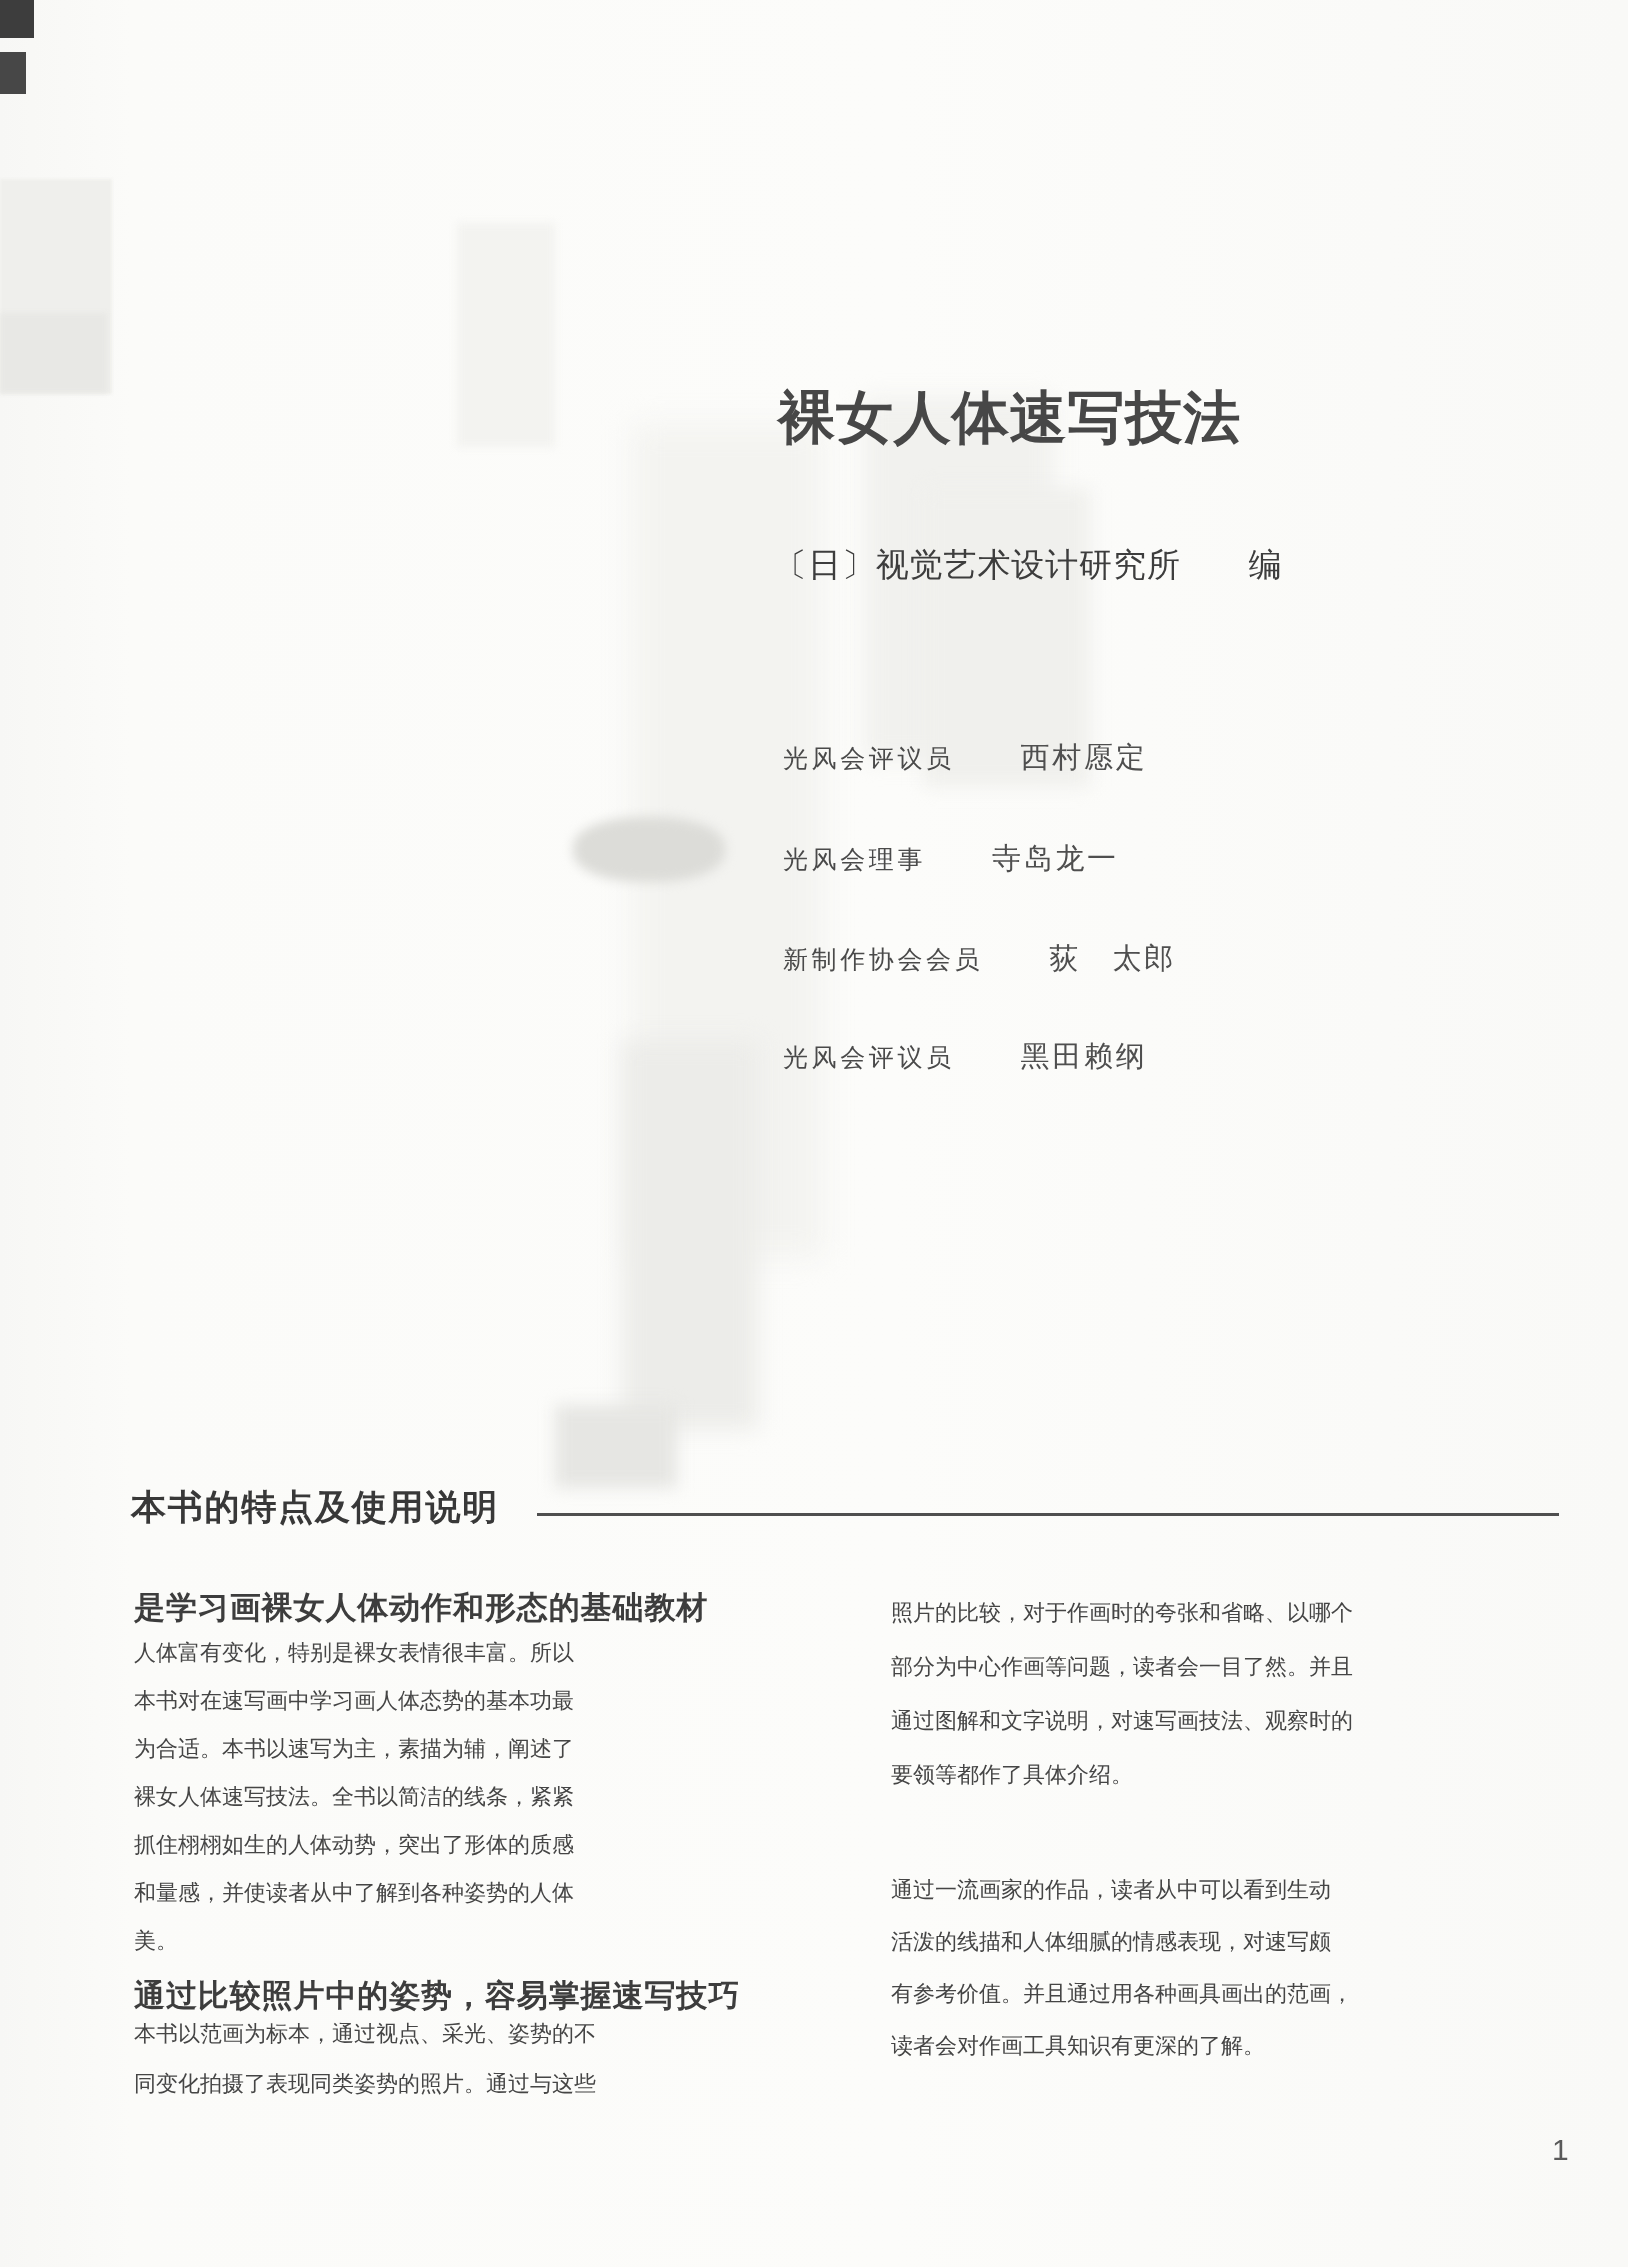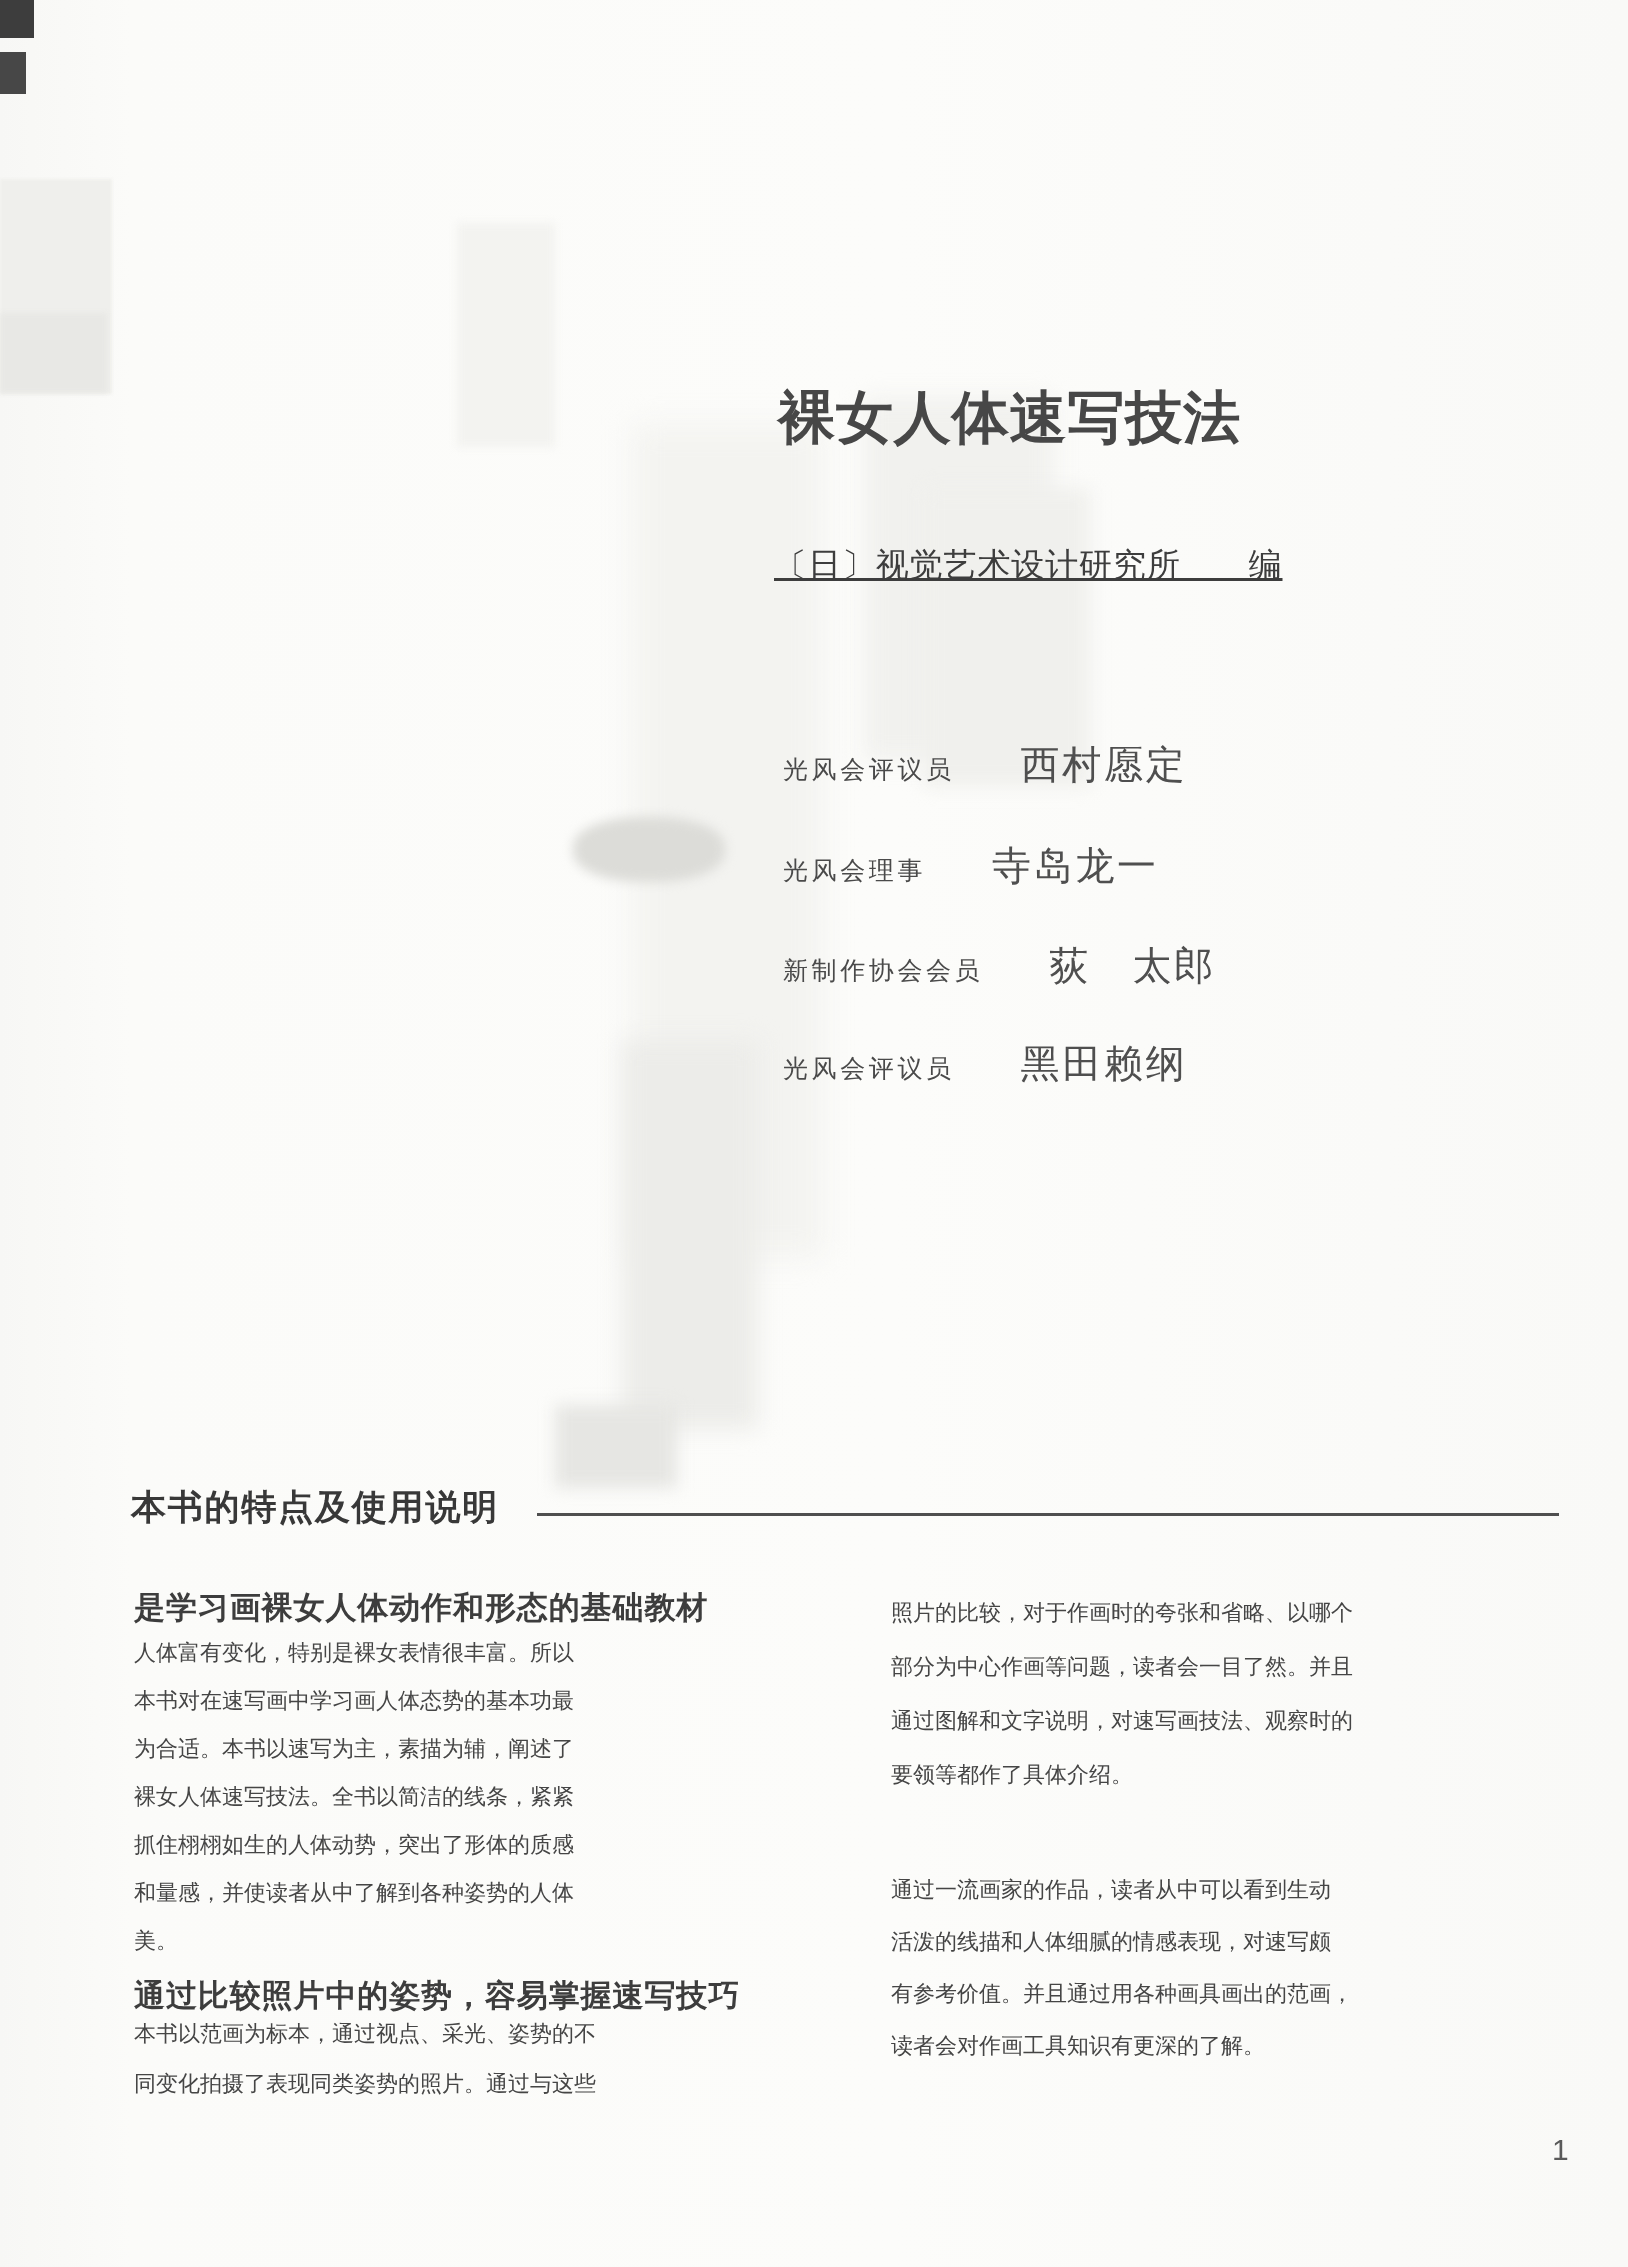--- a/index.html
+++ b/index.html
@@ -31,27 +31,27 @@
 
   
   .book-title{
     left:778px;top:380px;margin:0;
     font-family:Liberation Serif, serif;
     font-size:57px;font-weight:700;letter-spacing:0.9px;
     color:#474747;white-space:nowrap;
   }
   .editor-line{
     left:774px;top:543px;
-    font-size:33px;color:#3d3d3d;letter-spacing:0.9px;white-space:nowrap;text-decoration:underline;
+    font-size:33px;color:#3d3d3d;letter-spacing:0.9px;white-space:nowrap;
   }
 
   
   .contrib{position:absolute;left:783px;display:flex;align-items:baseline;white-space:nowrap;gap:24px;}
   .contrib .role{font-size:25px;color:#4a4a4a;letter-spacing:3.6px;margin-right:42px;}
-  .contrib .cname{font-size:39px;color:#4f4f4f;letter-spacing:2.7px;}
+  .contrib .cname{font-size:29px;color:#4f4f4f;letter-spacing:2.7px;}
   .c1{top:738px;}
   .c2{top:839px;}
   .c3{top:939px;}
   .c4{top:1037px;}
 
   
   .section-heading{
     left:131px;top:1484px;
     font-family:Liberation Sans, sans-serif;
     font-size:35px;font-weight:700;letter-spacing:1.8px;color:#383838;white-space:nowrap;text-align:center;

